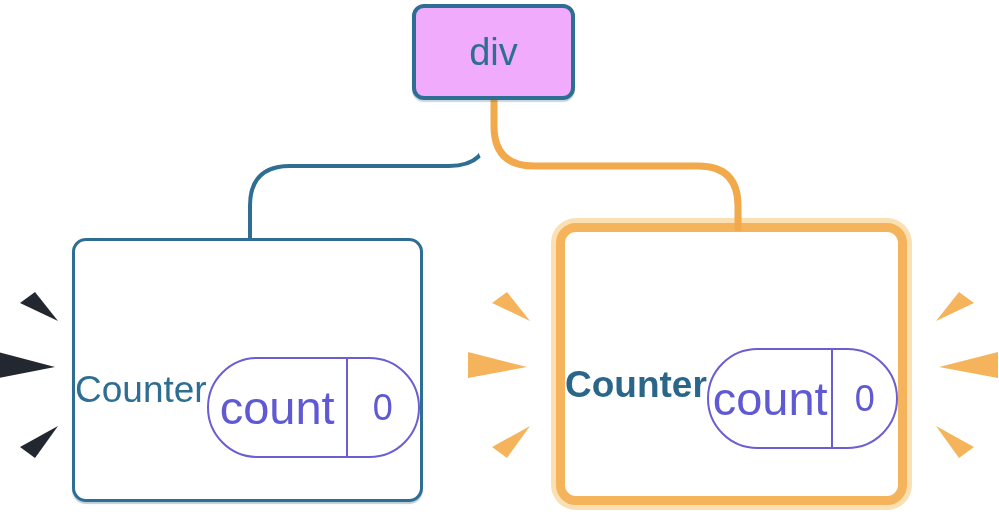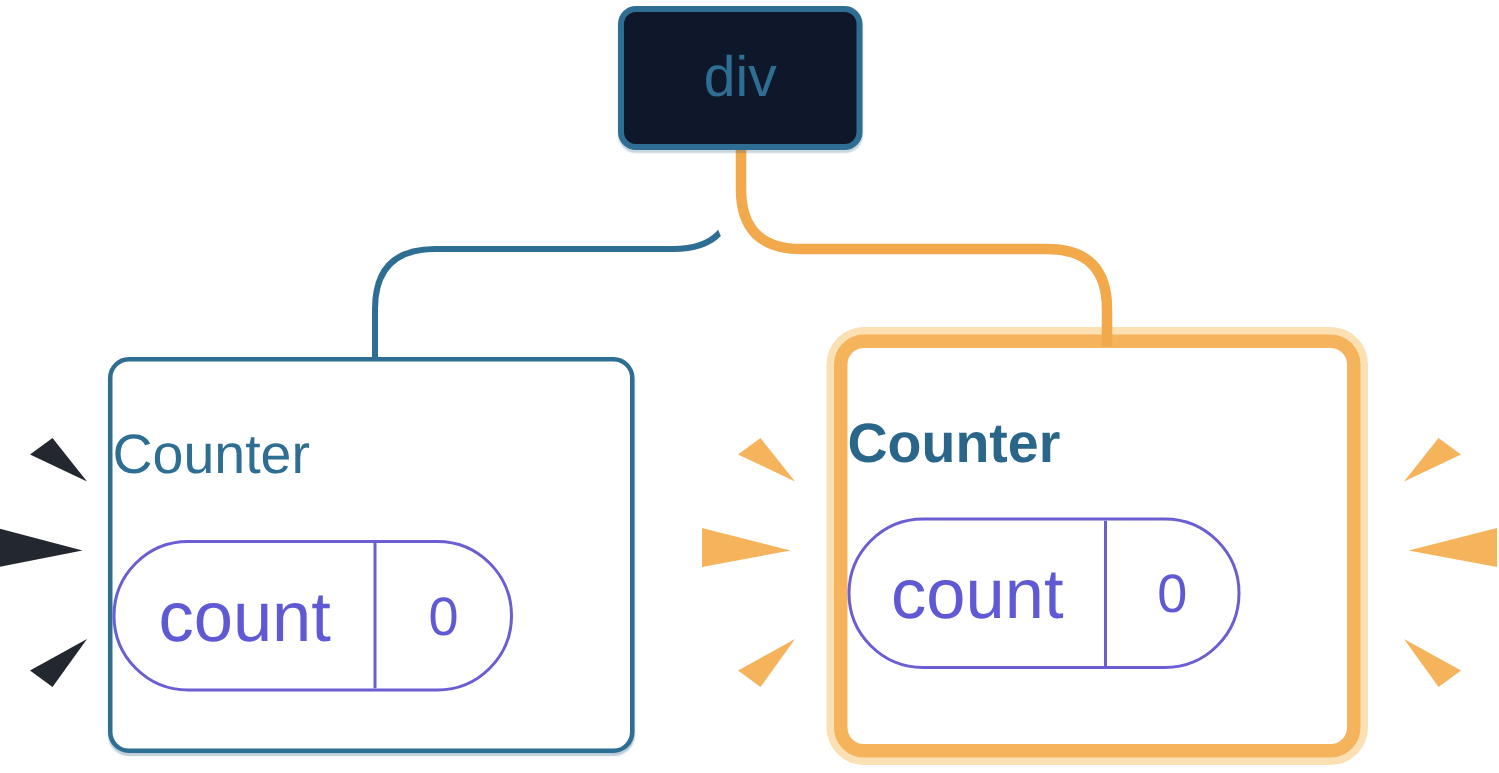--- a/index.html
+++ b/index.html
@@ -19,21 +19,21 @@
     z-index: 5;
     pointer-events: none;
   }
 
   
   .node {
     position: absolute;
     left: 412px; top: 4px;
     width: 163px; height: 96px;
     box-sizing: border-box;
-    background: #0f172a;
+    background: #f0abfc;
     border: 4px solid #2E6E93;
     border-radius: 12px;
     display: flex;
     align-items: center;
     justify-content: center;
     z-index: 10;
     box-shadow: 0 2px 1px rgba(36, 90, 125, 0.25);
   }
   .node-label {
     font-size: 38px;
@@ -41,21 +41,22 @@
     color: #2E6E93;
     line-height: 1;
   }
 
   
   .card {
     position: absolute;
     box-sizing: border-box;
     background: #ffffff;
     display: flex;
-    flex-direction: column;
+    flex-direction: row;
+    align-items: center;
     z-index: 1;
   }
   .card--plain {
     left: 72px; top: 238px;
     width: 351px; height: 264px;
     border: 3px solid #2E6E93;
     border-radius: 14px;
     padding-top: 40px;
     box-shadow: 0 2px 1px rgba(36, 90, 125, 0.3);
   }

